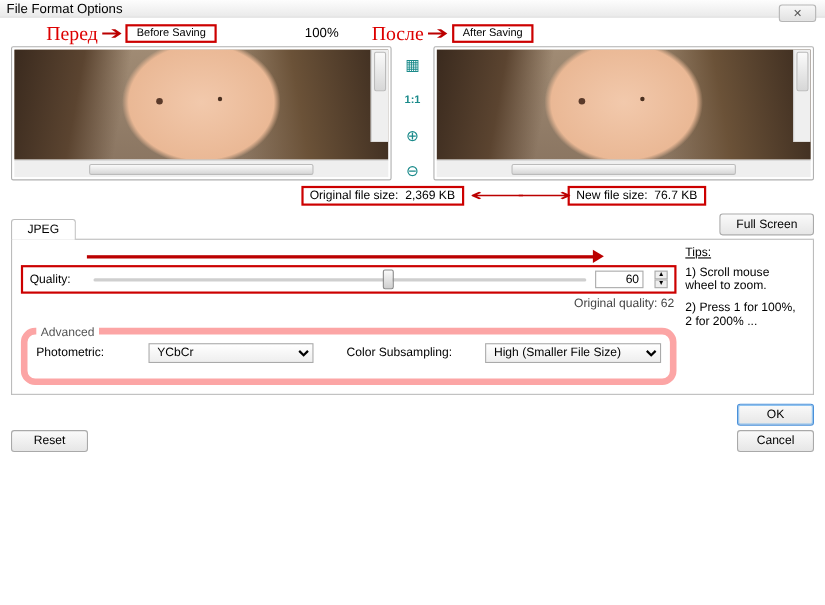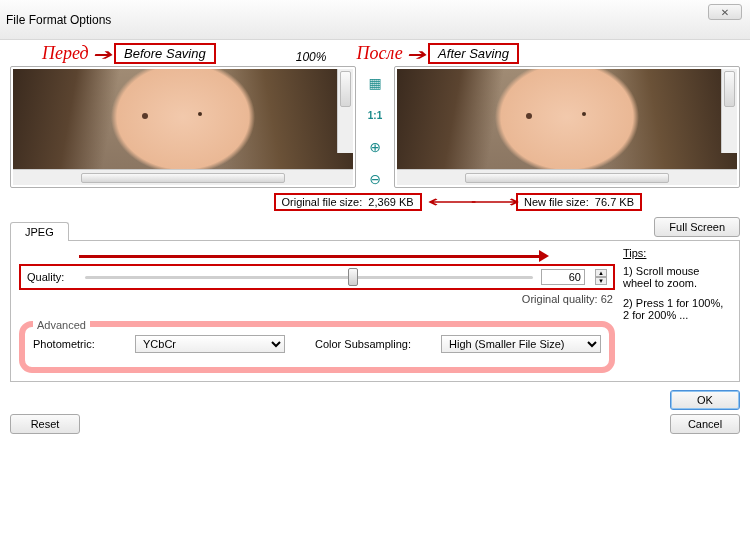--- a/index.html
+++ b/index.html
@@ -1,24 +1,24 @@
 <!DOCTYPE html>
 <html><head>
 <meta charset="utf-8">
 <style>
 * { box-sizing: border-box; margin: 0; padding: 0; font-family: "Segoe UI", Tahoma, sans-serif; font-size: 11px; }
 body { background: #fff; width: 750px; height: 550px; overflow: hidden; }
-.titlebar { height: 40px; background: linear-gradient(#fdfdfd,#eaeaea); border-bottom: 1px solid #d8d8d8; display: flex; align-items: center; padding: 0 6px; position: relative; }
+.titlebar { height: 16px; background: linear-gradient(#fdfdfd,#eaeaea); border-bottom: 1px solid #d8d8d8; display: flex; align-items: center; padding: 0 6px; position: relative; }
 .titlebar .title { font-size: 12px; }
 .titlebar .closebtn { position: absolute; right: 8px; top: 4px; width: 34px; height: 16px; border: 1px solid #b5b5b5; border-radius: 3px; background: linear-gradient(#f7f7f7,#e1e1e1); display: flex; align-items: center; justify-content: center; font-size: 10px; color: #555; }
 .dialog { padding: 4px 10px 8px 10px; }
-.anno-row { display: flex; align-items: flex-end; height: 20px; position: relative; font-style: italic; }
+.anno-row { display: flex; align-items: center; height: 20px; position: relative; }
 .anno-row .ru { color: #d00; font-family: "Times New Roman", serif; font-size: 18px; font-weight: 400; }
 .anno-row .arrow-r { color: #b00; font-size: 16px; margin: 0 6px; transform: scaleX(1.5); }
-.boxlabel { border: 2px solid #c00; padding: 1px 8px; font-size: 13px; background: #fff; }
+.boxlabel { border: 2px solid #c00; padding: 1px 8px; font-size: 10px; background: #fff; }
 .percent { font-size: 12px; }
 .previews { display: flex; gap: 6px; margin-top: 2px; }
 .preview-pane { flex: 1; border: 1px solid #b0b0b0; border-radius: 2px; background: #fff; padding: 2px; display: flex; flex-direction: column; }
 .imgwrap { position: relative; flex: 1; background: #ddd; overflow: hidden; }
 .face { position: absolute; inset: 0; background:
   radial-gradient(ellipse 120px 95px at 50% 48%, #f2c9ac 0%, #eab895 55%, rgba(234,184,149,0) 60%),
   linear-gradient(100deg,#3a2a1e 0%, #5b4430 18%, rgba(0,0,0,0) 30%),
   linear-gradient(260deg,#3a2a1e 0%, #6b5238 25%, rgba(0,0,0,0) 42%),
   linear-gradient(#a08b74,#8b7662);
 }

